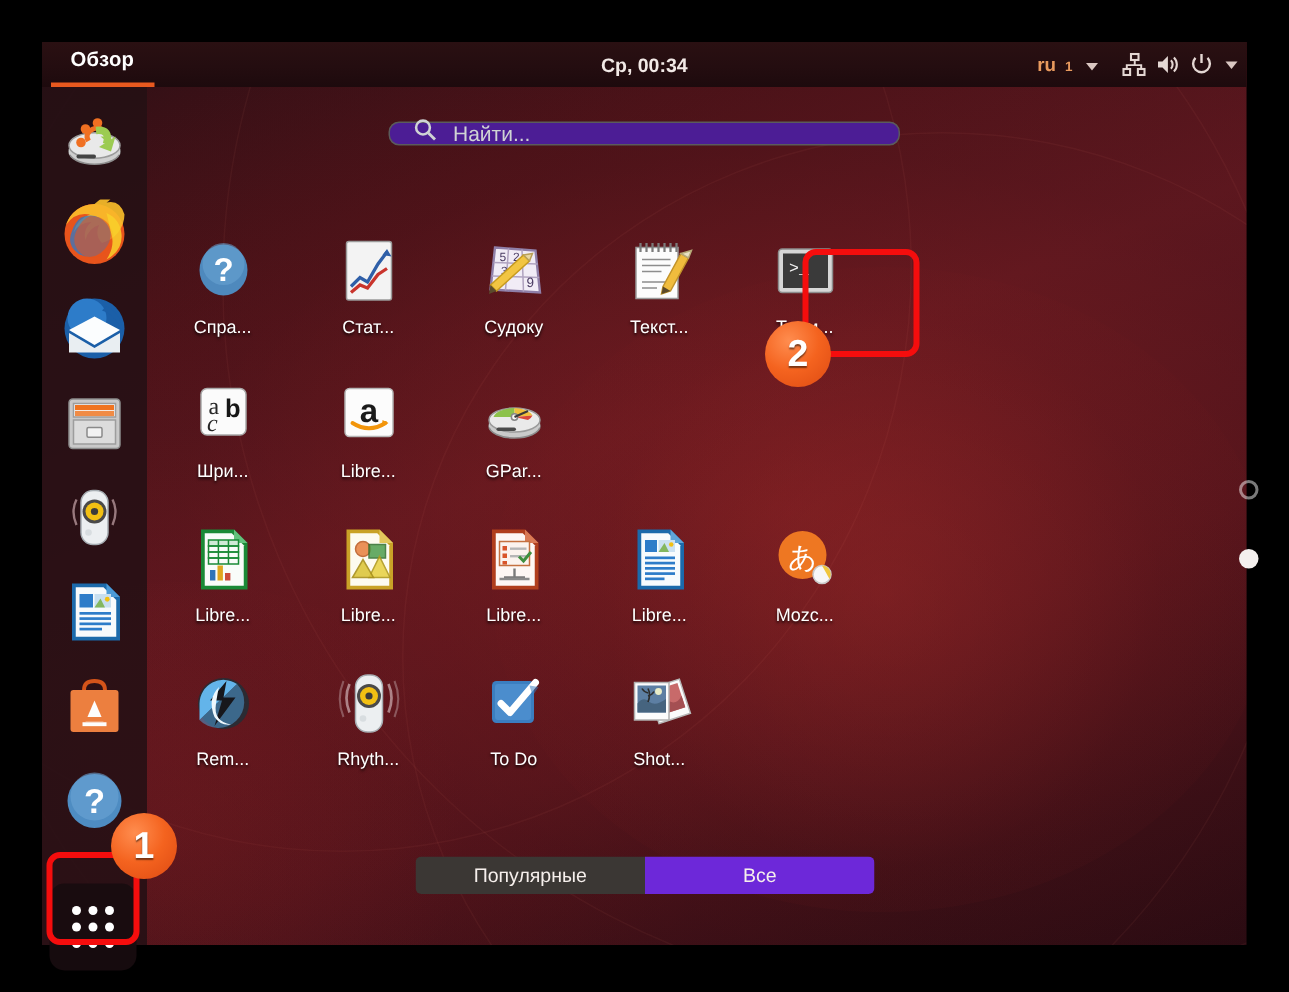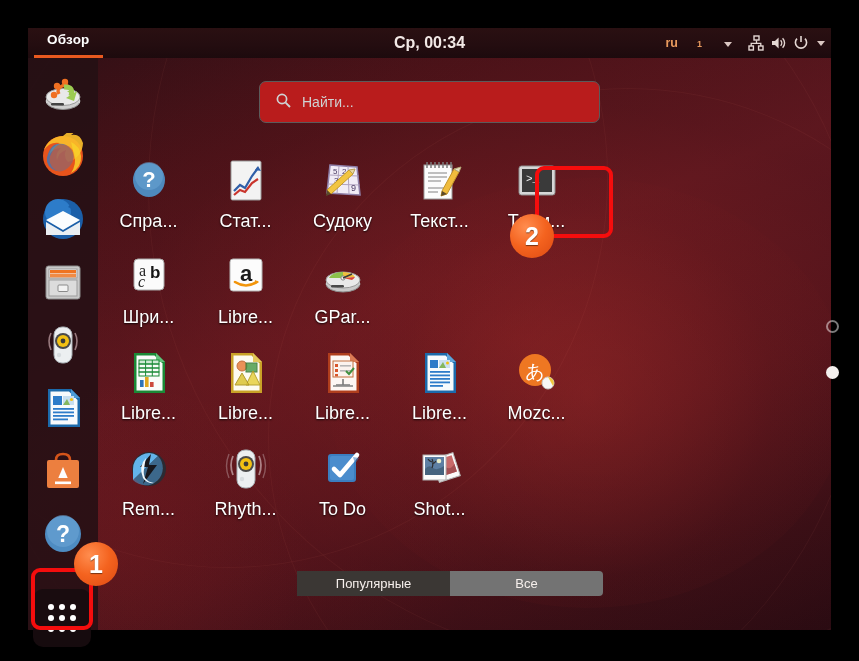--- a/index.html
+++ b/index.html
@@ -55,31 +55,31 @@
     font-size: 13.5px;
     font-weight: bold;
     letter-spacing: 0.2px;
     border-bottom: 3px solid #e8591f;
   }
   #clock {
     position: absolute; left: 0; top: 0;
     width: 803px; height: 30px;
     display: flex; align-items: center; justify-content: center;
     color: #f2e9e6;
-    font-size: 16px;
+    font-size: 13px;
     font-weight: bold;
   }
   #status-area {
     position: absolute; right: 6px; top: 0;
     height: 30px;
     display: flex; align-items: center; gap: 6px;
   }
   #status-area .kbd {
     color: #e89a5e; font-size: 12.5px; font-weight: bold;
-    display: flex; align-items: baseline; gap: 19px;
+    display: flex; align-items: baseline; gap: 6px;
   }
   #status-area .kbd .sub { font-size: 9px; }
   .caret {
     width: 0; height: 0;
     border-left: 4.5px solid transparent;
     border-right: 4.5px solid transparent;
     border-top: 5px solid #dac7c2;
     display: inline-block;
     margin-left: 3px;
   }
@@ -116,22 +116,22 @@
     z-index: 33;
   }
   #appsbtn i {
     width: 6px; height: 6px; border-radius: 50%;
     background: #fff; display: block;
   }
 
   
   #searchbox {
     position: absolute; left: 259px; top: 81px;
-    width: 341px; height: 42px;
-    background: #b91c1c;
+    width: 341px; height: 16px;
+    background: #4c1d95;
     border: 1px solid #5b5b5b;
     border-radius: 7px;
     display: flex; align-items: center;
     padding-left: 16px;
     gap: 11px;
     z-index: 20;
   }
   #searchbox .ph { color: #cfd3d4; font-size: 14px; }
 
   
@@ -148,21 +148,21 @@
     position: relative;
   }
   .cell .icon-wrap {
     width: 48px; height: 48px;
     margin-top: 2px;
     position: relative;
   }
   .cell .caption {
     margin-top: 6px;
     color: #ffffff;
-    font-size: 18px;
+    font-size: 12px;
     text-shadow: 0 1px 2px rgba(0,0,0,0.85);
     white-space: nowrap;
   }
 
   
   #pagedots {
     position: absolute; right: 20px; top: 320px;
     z-index: 20;
     display: flex; flex-direction: column; align-items: center; gap: 33px;
   }
@@ -179,22 +179,22 @@
     overflow: hidden;
     z-index: 20;
   }
   #tabs .tab {
     display: flex; align-items: center; justify-content: center;
     font-size: 13px;
     color: #f6efec;
     padding: 0 18px;
     height: 25px;
   }
-  #tabs .tab.inactive { background: #3b3734; min-width: 153px; margin-left: 20px; }
-  #tabs .tab.active   { background: #737373; min-width: 153px; }
+  #tabs .tab.inactive { background: #3b3734; min-width: 153px; }
+  #tabs .tab.active   { background: #6d28d9; min-width: 153px; }
 
   
   .hl-box {
     position: absolute;
     border: 4px solid #f50d0d;
     border-radius: 9px;
     z-index: 50;
     pointer-events: none;
   }
   .badge {

